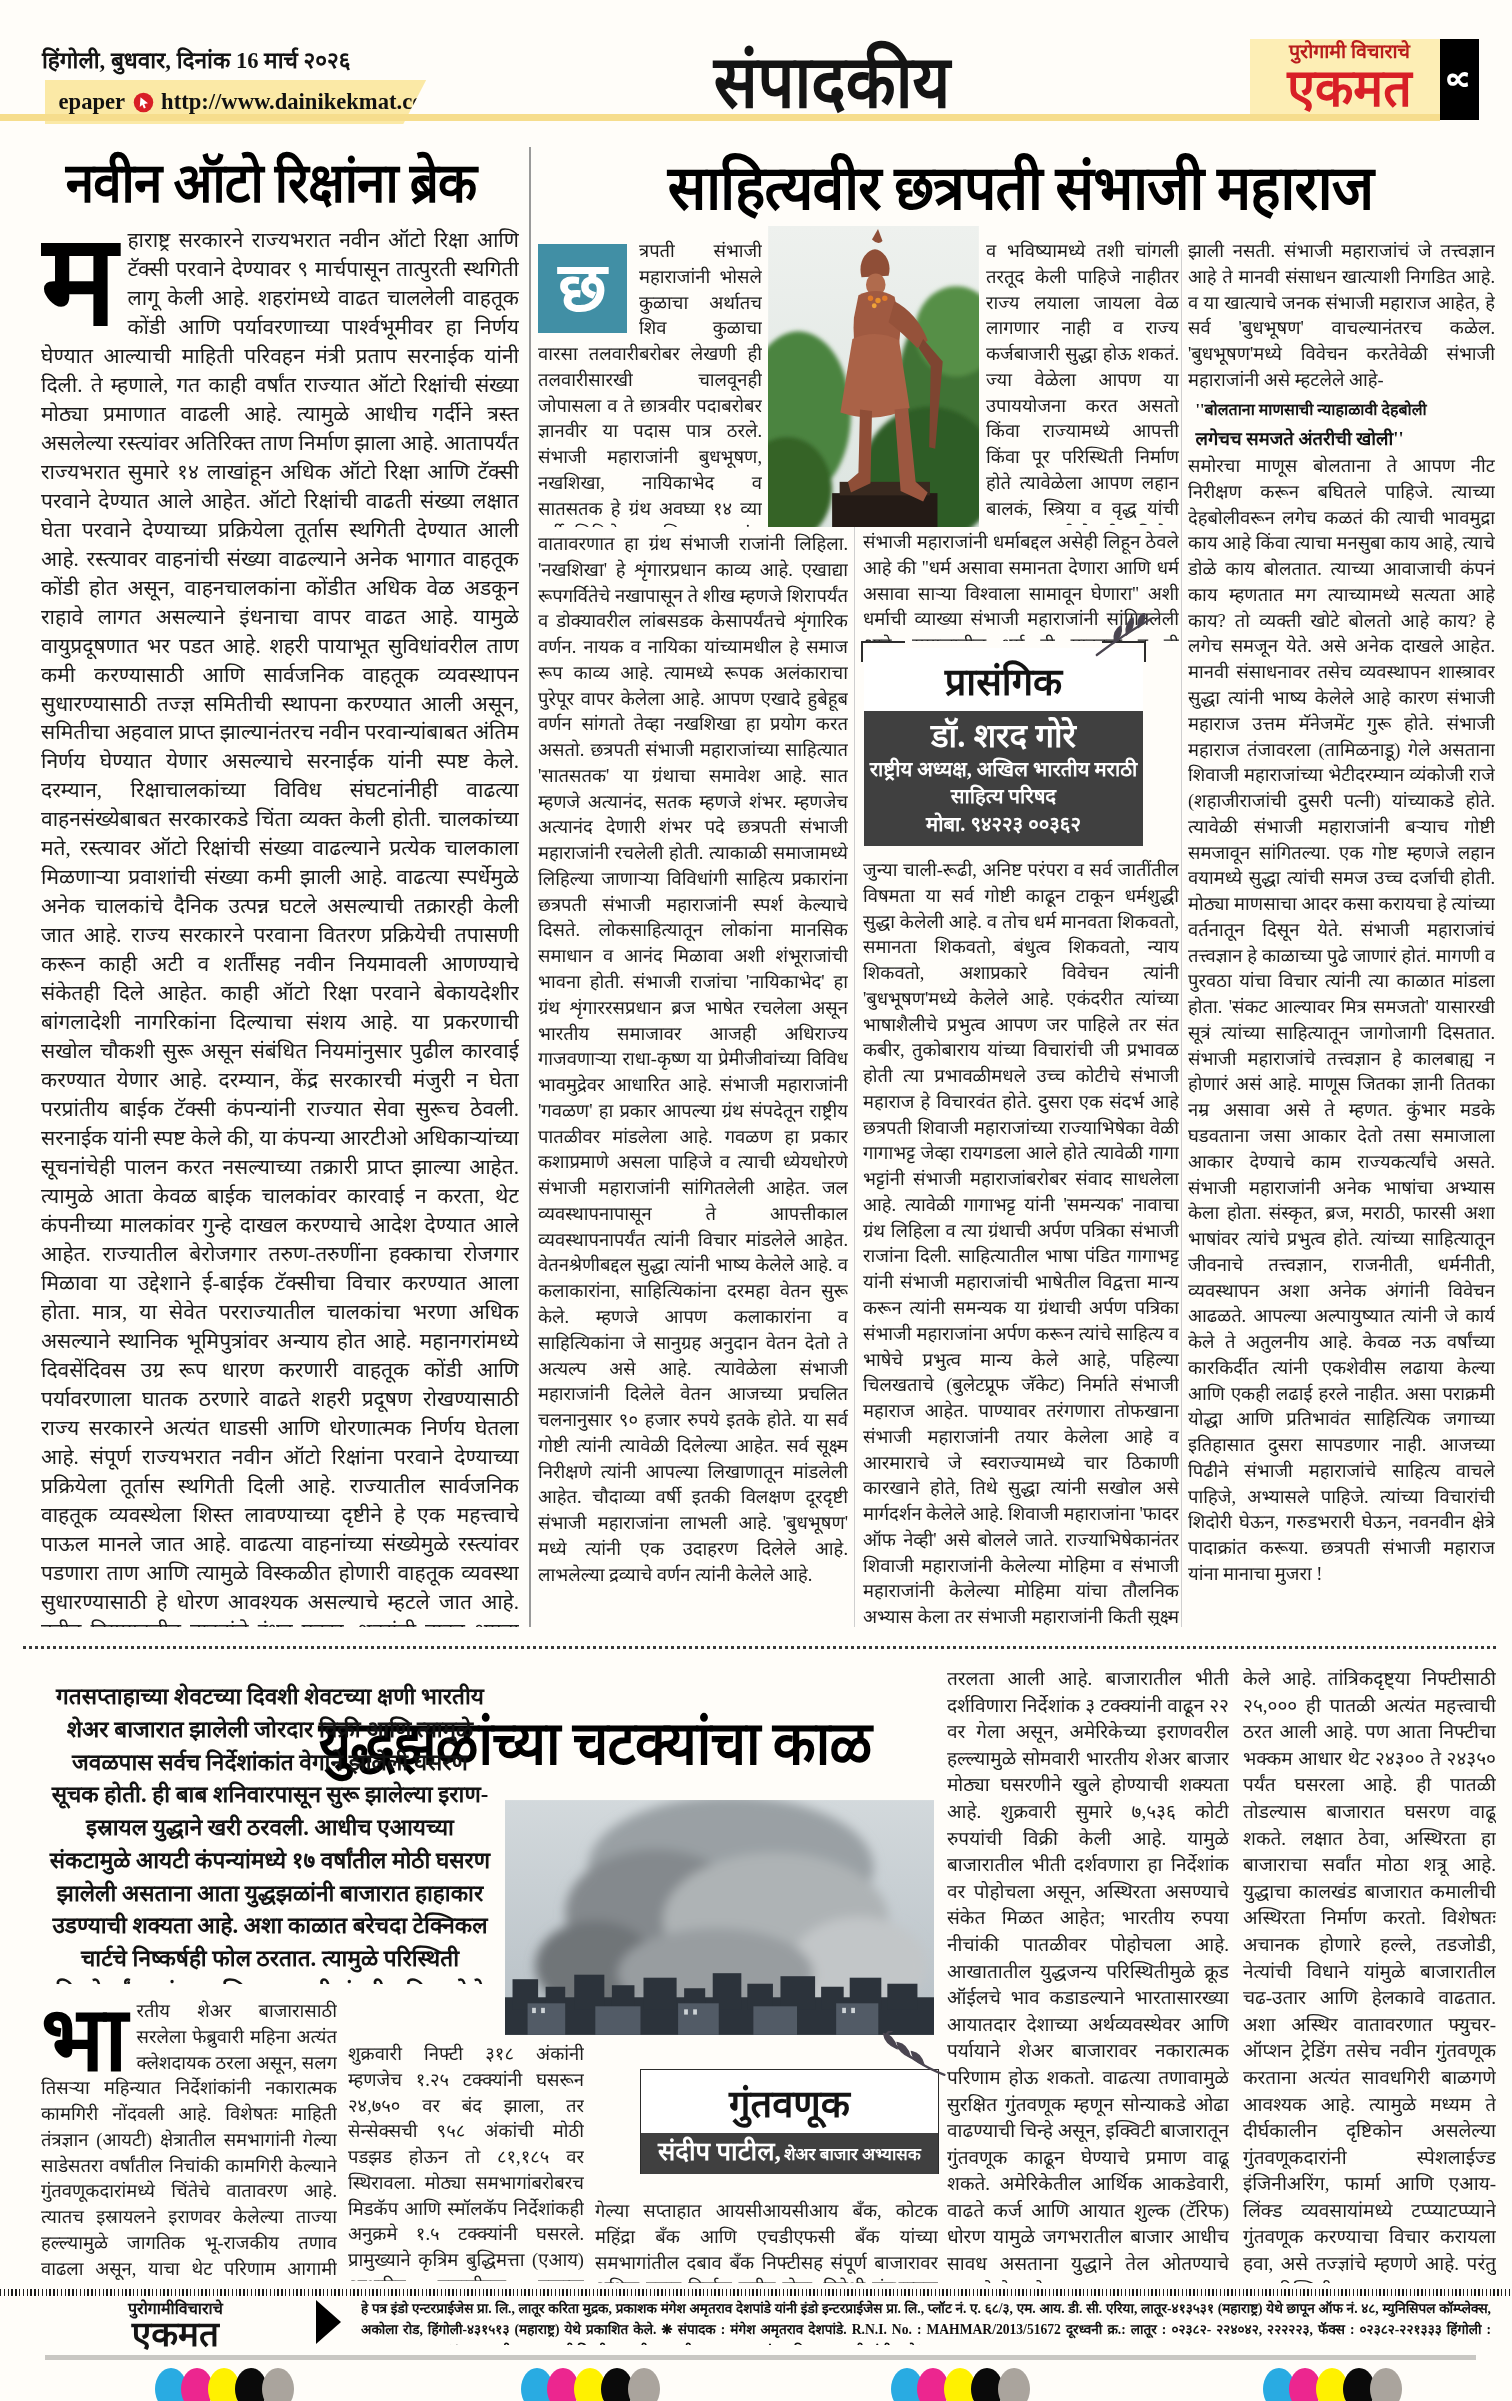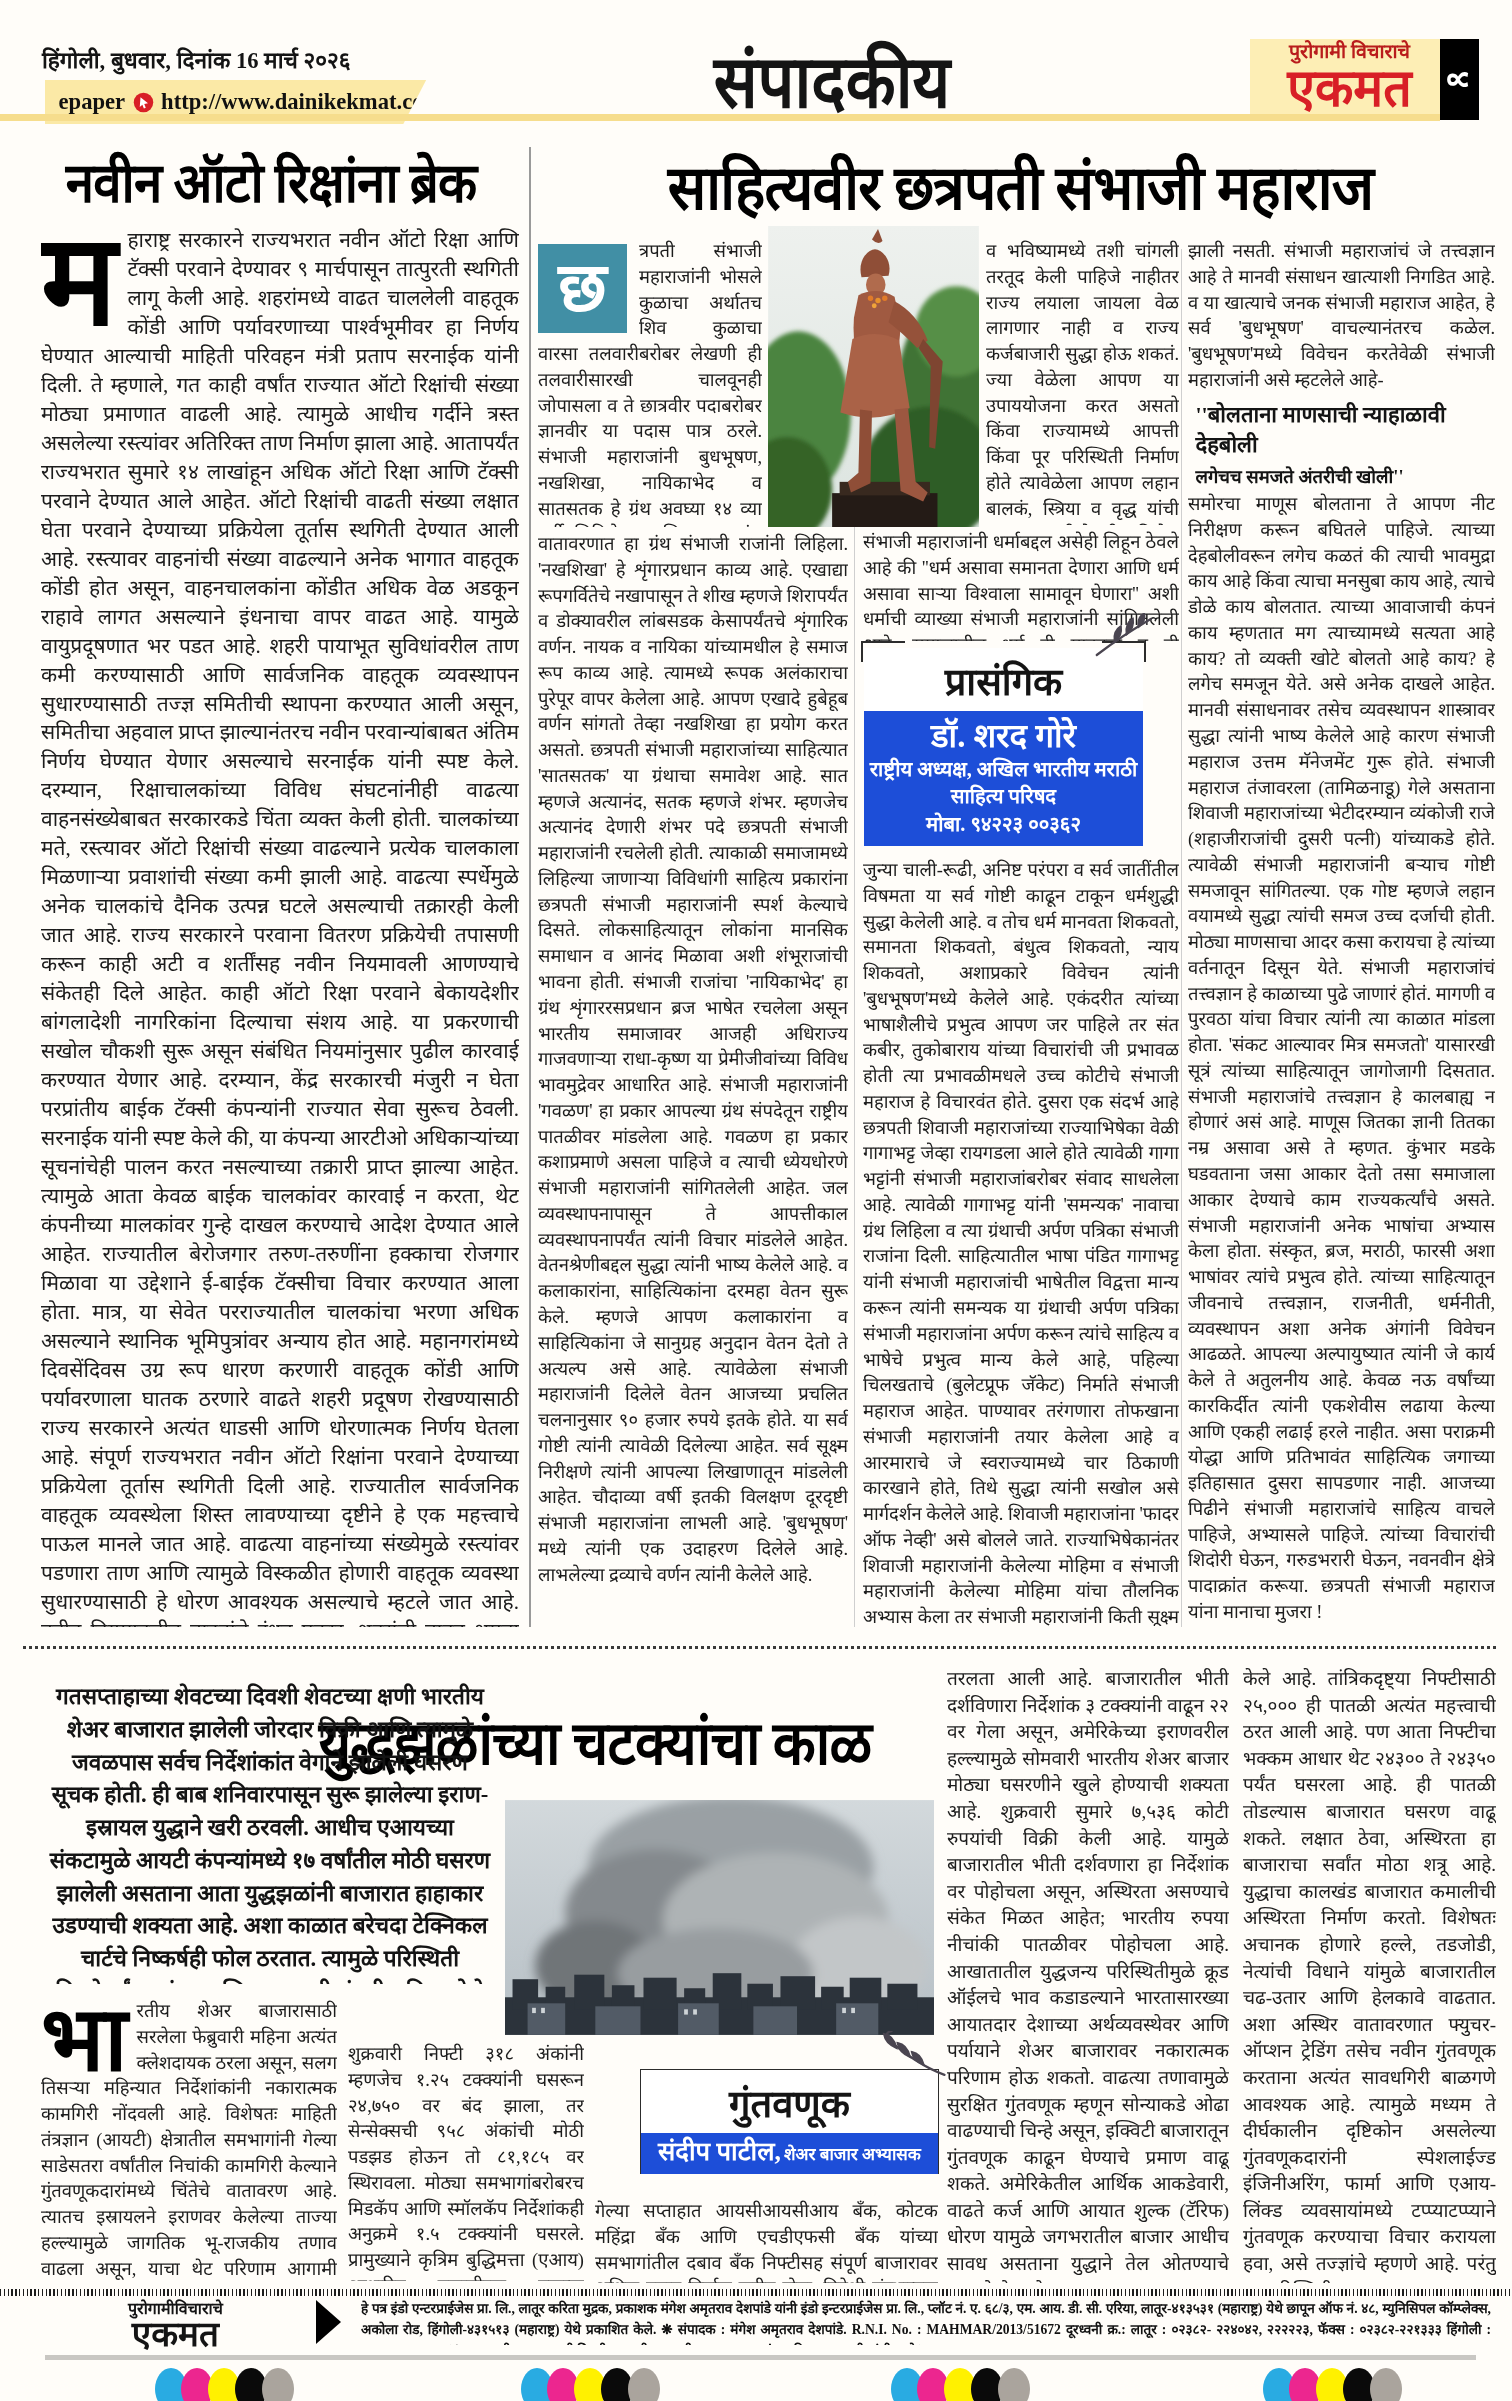--- a/index.html
+++ b/index.html
@@ -22,21 +22,21 @@
   .rule-y{background:#f6dd8d;}
   .v-rule{background:#9a9a9a;width:1.5px;}
   .v-rule-light{background:#cfcfcf;width:0.8px;}
   .dotted{border-top:3px dotted #3a3a3a;height:0;}
   .dropcap1{float:left;font-size:127px;line-height:.78;font-weight:800;padding:6px 10.5px 0 0;color:#000;}
   .dropcap-box{float:left;width:89px;height:89px;background:#418fa5;color:#fff;font-size:69px;font-weight:800;
                display:flex;align-items:center;justify-content:center;margin:4.5px 12px 3px 0;}
   .dropcap3{float:left;font-size:90px;line-height:.8;font-weight:800;padding:4.5px 9px 0 0;color:#000;}
   .kickerbox{background:#fff;}
   .kickerbox .kick{font-size:38px;font-weight:800;text-align:center;padding:6px 0 4.5px 0;}
-  .kickerbox .dark{background:#1d4ed8;color:#fff;text-align:center;padding:6px 4.5px 7.5px 4.5px;}
+  .kickerbox .dark{background:#404040;color:#fff;text-align:center;padding:6px 4.5px 7.5px 4.5px;}
   .kickerbox .auth{font-size:33px;font-weight:800;line-height:1.2;}
   .kickerbox .role{font-size:20.3px;font-weight:700;line-height:1.35;}
   .bracket{position:absolute;width:42px;height:19.6px;border:0 solid #2c2c2c;}
   .br-tl{border-left-width:2.3px;border-top-width:2.3px;left:-3px;top:-7.5px;}
   .br-tr{border-right-width:2.3px;border-top-width:2.3px;right:-3px;top:-7.5px;}
   .quote{font-weight:700;text-align:left;margin:4.5px 0 4.5px 7.5px;}
   .footer-rule{background:repeating-linear-gradient(90deg,#1d1d1d 0 1.5px,transparent 1.5px 3.8px);height:6.8px;}
   .footer-text{font-size:13.6px;font-weight:700;line-height:1.55;color:#111;text-align:justify;}
   .graybar{background:#c9c7c3;height:4.5px;}
   .dotgroup{display:flex;}
@@ -155,21 +155,21 @@
       <div class="auth">डॉ. शरद गोरे</div>
       <div class="role">राष्ट्रीय अध्यक्ष, अखिल भारतीय मराठी साहित्य परिषद</div>
       <div class="role">मोबा. ९४२२३ ००३६२</div>
     </div>
   </div>
 
   <div class="abs tb" style="left:863px;top:858px;width:316px;height:768px;font-size:18.4px;">जुन्या चाली-रूढी, अनिष्ट परंपरा व सर्व जातींतील विषमता या सर्व गोष्टी काढून टाकून धर्मशुद्धी सुद्धा केलेली आहे. व तोच धर्म मानवता शिकवतो, समानता शिकवतो, बंधुत्व शिकवतो, न्याय शिकवतो, अशाप्रकारे विवेचन त्यांनी 'बुधभूषण'मध्ये केलेले आहे. एकंदरीत त्यांच्या भाषाशैलीचे प्रभुत्व आपण जर पाहिले तर संत कबीर, तुकोबाराय यांच्या विचारांची जी प्रभावळ होती त्या प्रभावळीमधले उच्च कोटीचे संभाजी महाराज हे विचारवंत होते. दुसरा एक संदर्भ आहे छत्रपती शिवाजी महाराजांच्या राज्याभिषेका वेळी गागाभट्ट जेव्हा रायगडला आले होते त्यावेळी गागा भट्टांनी संभाजी महाराजांबरोबर संवाद साधलेला आहे. त्यावेळी गागाभट्ट यांनी 'समन्यक' नावाचा ग्रंथ लिहिला व त्या ग्रंथाची अर्पण पत्रिका संभाजी राजांना दिली. साहित्यातील भाषा पंडित गागाभट्ट यांनी संभाजी महाराजांची भाषेतील विद्वत्ता मान्य करून त्यांनी समन्यक या ग्रंथाची अर्पण पत्रिका संभाजी महाराजांना अर्पण करून त्यांचे साहित्य व भाषेचे प्रभुत्व मान्य केले आहे, पहिल्या चिलखताचे (बुलेटप्रूफ जॅकेट) निर्माते संभाजी महाराज आहेत. पाण्यावर तरंगणारा तोफखाना संभाजी महाराजांनी तयार केलेला आहे व आरमाराचे जे स्वराज्यामध्ये चार ठिकाणी कारखाने होते, तिथे सुद्धा त्यांनी सखोल असे मार्गदर्शन केलेले आहे. शिवाजी महाराजांना 'फादर ऑफ नेव्ही' असे बोलले जाते. राज्याभिषेकानंतर शिवाजी महाराजांनी केलेल्या मोहिमा व संभाजी महाराजांनी केलेल्या मोहिमा यांचा तौलनिक अभ्यास केला तर संभाजी महाराजांनी किती सूक्ष्म पद्धतीने प्रत्येक गोष्टीकडे लक्ष दिलेले आहे हे लक्षात येते. आपली पत्नी येसूबाईंच्या शिक्के-कट्यारीच्या मान संभाजी महाराजांनी दिलेला आहे व तसेच आपल्या समकालीन कवयित्रींचा सुद्धा सन्मान केलेला आहे. जे शासक किंवा राज्य करणारे राज्यकर्ते आहेत त्यांनी सरकारातील तिजोरीमधील पैसा हा जपून वापरला पाहिजे</div>
 
   <div class="abs" style="left:1188px;top:239px;width:307px;height:1387px;overflow:hidden;">
     <div class="tb" style="font-size:18.4px;">झाली नसती. संभाजी महाराजांचं जे तत्त्वज्ञान आहे ते मानवी संसाधन खात्याशी निगडित आहे. व या खात्याचे जनक संभाजी महाराज आहेत, हे सर्व 'बुधभूषण' वाचल्यानंतरच कळेल. 'बुधभूषण'मध्ये विवेचन करतेवेळी संभाजी महाराजांनी असे म्हटलेले आहे-</div>
-    <div class="quote" style="font-size:22px;">''बोलताना माणसाची न्याहाळावी देहबोली</div>
+    <div class="quote" style="font-size:16px;">''बोलताना माणसाची न्याहाळावी देहबोली</div>
     <div class="quote" style="font-size:18.4px;">लगेचच समजते अंतरीची खोली''</div>
     <div class="tb" style="font-size:18.4px;">समोरचा माणूस बोलताना ते आपण नीट निरीक्षण करून बघितले पाहिजे. त्याच्या देहबोलीवरून लगेच कळतं की त्याची भावमुद्रा काय आहे किंवा त्याचा मनसुबा काय आहे, त्याचे डोळे काय बोलतात. त्याच्या आवाजाची कंपनं काय म्हणतात मग त्याच्यामध्ये सत्यता आहे काय? तो व्यक्ती खोटे बोलतो आहे काय? हे लगेच समजून येते. असे अनेक दाखले आहेत. मानवी संसाधनावर तसेच व्यवस्थापन शास्त्रावर सुद्धा त्यांनी भाष्य केलेले आहे कारण संभाजी महाराज उत्तम मॅनेजमेंट गुरू होते. संभाजी महाराज तंजावरला (तामिळनाडू) गेले असताना शिवाजी महाराजांच्या भेटीदरम्यान व्यंकोजी राजे (शहाजीराजांची दुसरी पत्नी) यांच्याकडे होते. त्यावेळी संभाजी महाराजांनी बऱ्याच गोष्टी समजावून सांगितल्या. एक गोष्ट म्हणजे लहान वयामध्ये सुद्धा त्यांची समज उच्च दर्जाची होती. मोठ्या माणसाचा आदर कसा करायचा हे त्यांच्या वर्तनातून दिसून येते. संभाजी महाराजांचं तत्त्वज्ञान हे काळाच्या पुढे जाणारं होतं. मागणी व पुरवठा यांचा विचार त्यांनी त्या काळात मांडला होता. 'संकट आल्यावर मित्र समजतो' यासारखी सूत्रं त्यांच्या साहित्यातून जागोजागी दिसतात. संभाजी महाराजांचे तत्त्वज्ञान हे कालबाह्य न होणारं असं आहे. माणूस जितका ज्ञानी तितका नम्र असावा असे ते म्हणत. कुंभार मडके घडवताना जसा आकार देतो तसा समाजाला आकार देण्याचे काम राज्यकर्त्यांचे असते. संभाजी महाराजांनी अनेक भाषांचा अभ्यास केला होता. संस्कृत, ब्रज, मराठी, फारसी अशा भाषांवर त्यांचे प्रभुत्व होते. त्यांच्या साहित्यातून जीवनाचे तत्त्वज्ञान, राजनीती, धर्मनीती, व्यवस्थापन अशा अनेक अंगांनी विवेचन आढळते. आपल्या अल्पायुष्यात त्यांनी जे कार्य केले ते अतुलनीय आहे. केवळ नऊ वर्षांच्या कारकिर्दीत त्यांनी एकशेवीस लढाया केल्या आणि एकही लढाई हरले नाहीत. असा पराक्रमी योद्धा आणि प्रतिभावंत साहित्यिक जगाच्या इतिहासात दुसरा सापडणार नाही. आजच्या पिढीने संभाजी महाराजांचे साहित्य वाचले पाहिजे, अभ्यासले पाहिजे. त्यांच्या विचारांची शिदोरी घेऊन, गरुडभरारी घेऊन, नवनवीन क्षेत्रे पादाक्रांत करूया. छत्रपती संभाजी महाराज यांना मानाचा मुजरा !</div>
   </div>
 
   <div class="abs dotted" style="left:22.6px;top:1646px;width:1473px;"></div>
 
   <div class="abs hl center" style="left:256px;top:1699px;width:678px;font-size:56px;">युद्धझळांच्या चटक्यांचा काळ</div>
 
   <div class="abs center" style="left:47px;top:1681px;width:446px;height:303px;font-size:22.6px;font-weight:700;line-height:1.45;overflow:hidden;">गतसप्ताहाच्या शेवटच्या दिवशी शेवटच्या क्षणी भारतीय शेअर बाजारात झालेली जोरदार विक्री आणि त्यामुळे जवळपास सर्वच निर्देशांकांत वेगाने झालेली घसरण सूचक होती. ही बाब शनिवारपासून सुरू झालेल्या इराण-इस्रायल युद्धाने खरी ठरवली. आधीच एआयच्या संकटामुळे आयटी कंपन्यांमध्ये १७ वर्षांतील मोठी घसरण झालेली असताना आता युद्धझळांनी बाजारात हाहाकार उडण्याची शक्यता आहे. अशा काळात बरेचदा टेक्निकल चार्टचे निष्कर्षही फोल ठरतात. त्यामुळे परिस्थिती निवळेपर्यंत 'थांबा आणि पहा' अशी संयमी भूमिका घेणे योग्य.</div>
 

